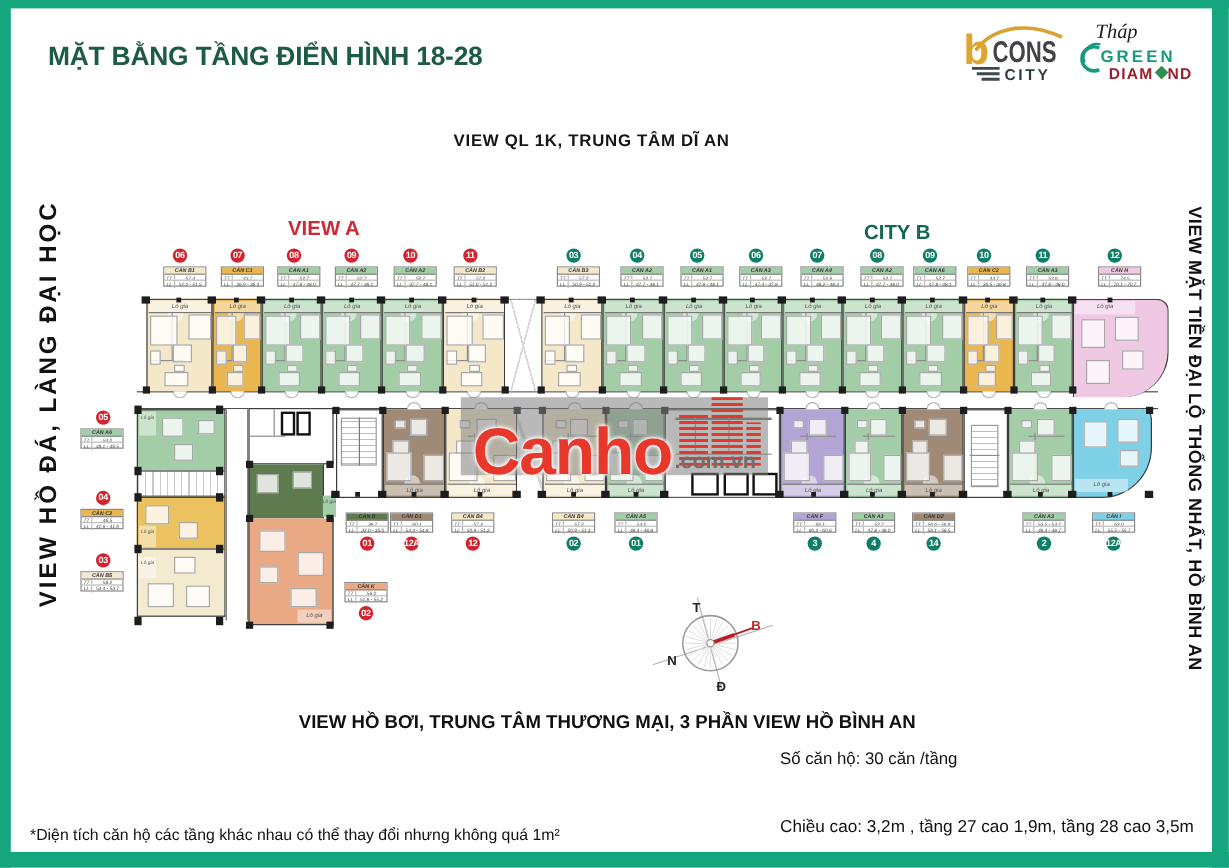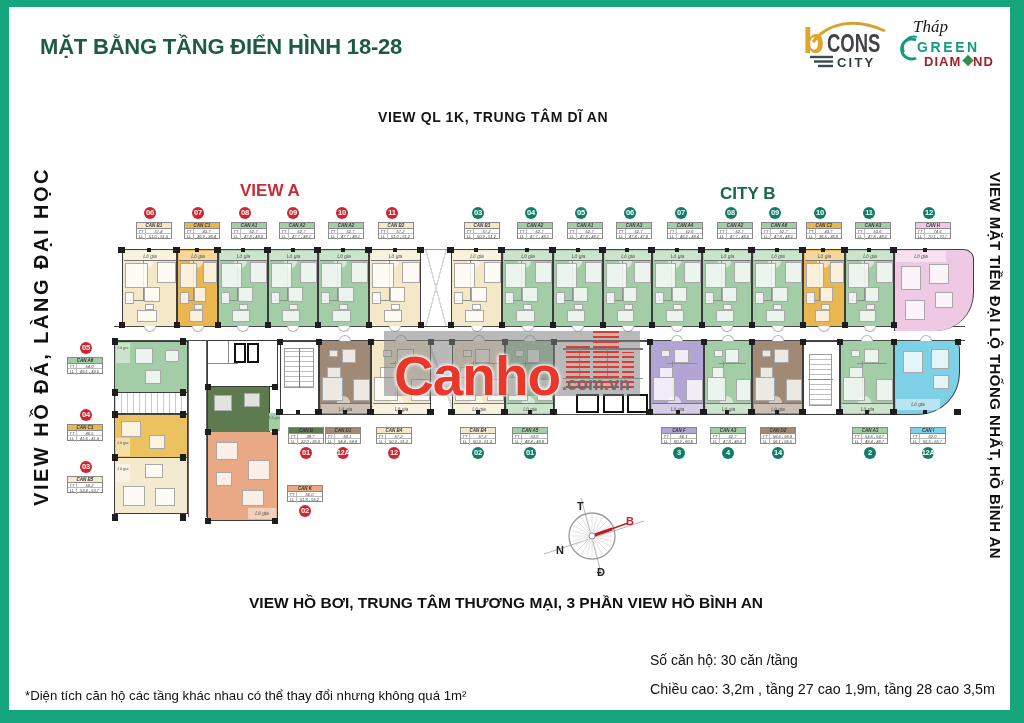--- a/index.html
+++ b/index.html
@@ -37,21 +37,21 @@
 <div style="left:720px;top:184px;font-size:17px;font-weight:bold;color:#14664f;white-space:nowrap">CITY B</div>
 
 <div class="vtxt" style="left:-134px;top:325px;width:350px;font-size:20px;transform:rotate(-90deg);text-align:center;letter-spacing:2.5px">VIEW HỒ ĐÁ, LÀNG ĐẠI HỌC</div>
 
 <div class="vtxt" style="left:795px;top:357px;width:400px;font-size:15px;transform:rotate(90deg);text-align:center;letter-spacing:.45px">VIEW MẶT TIỀN ĐẠI LỘ THỐNG NHẤT, HỒ BÌNH AN</div>
 
 <div class="vtxt" style="left:249px;top:594px;font-size:15.5px;letter-spacing:0px">VIEW HỒ BƠI, TRUNG TÂM THƯƠNG MẠI, 3 PHẦN VIEW HỒ BÌNH AN</div>
 
 <div style="left:25px;top:688px;font-size:13.2px;color:#111;white-space:nowrap">*Diện tích căn hộ các tầng khác nhau có thể thay đổi nhưng không quá 1m²</div>
 
-<div style="left:650px;top:652px;font-size:14px;color:#111;white-space:nowrap">Số căn hộ: 30 căn /tầng</div>
+<div style="left:650px;top:624px;font-size:14px;color:#111;white-space:nowrap">Số căn hộ: 30 căn /tầng</div>
 
 <div style="left:650px;top:681px;font-size:14.3px;color:#111;white-space:nowrap">Chiều cao: 3,2m , tầng 27 cao 1,9m, tầng 28 cao 3,5m</div>
 
 <div style="left:797px;top:12px;width:95px;height:58px">
 <svg width="95" height="58" viewBox="0 0 95 58" style="position:absolute;left:0;top:0">
 <path d="M16 30 C30 11 58 5 88 19" fill="none" stroke="#d8a233" stroke-width="3"></path>
 <text x="6" y="41" font-family="Liberation Sans,sans-serif" font-size="35" font-weight="bold" fill="#dfa52f">b</text>
 <text x="30" y="40" font-family="Liberation Sans,sans-serif" font-size="18.5" font-weight="bold" transform="scale(1,1.35)" fill="#42424a" style="transform-origin:0 40px">CONS</text>
 <line x1="13" y1="45" x2="36" y2="45" stroke="#3d4850" stroke-width="2.4"></line>
 <line x1="17" y1="49.5" x2="36" y2="49.5" stroke="#3d4850" stroke-width="2.4"></line>

